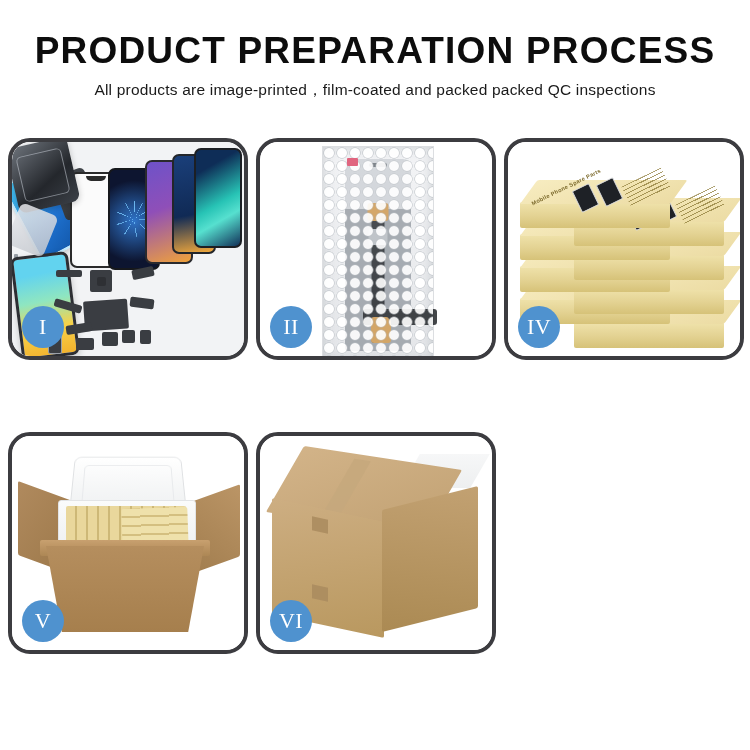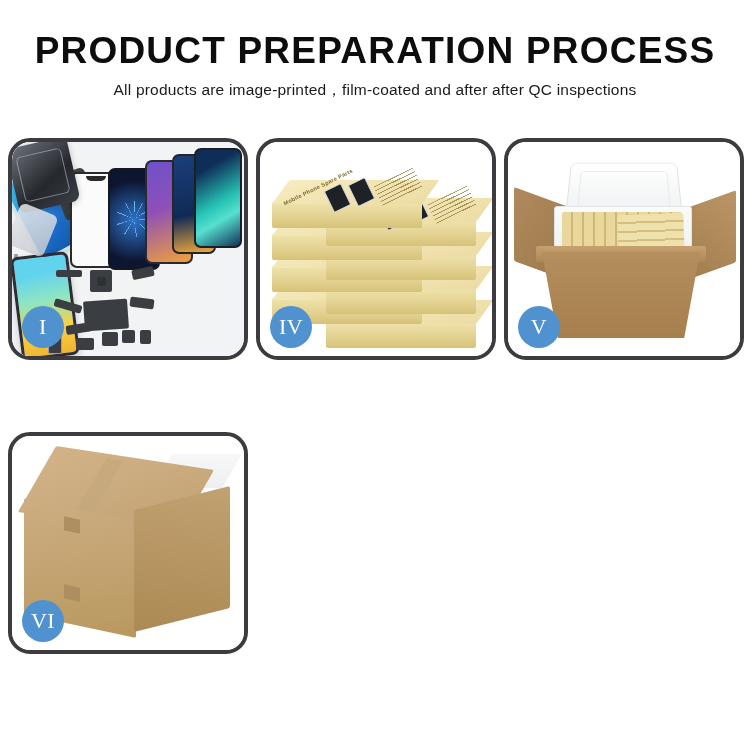--- a/index.html
+++ b/index.html
@@ -377,21 +377,21 @@
     transform:skewX(-30deg);opacity:.8;
   }
 </style>
 </head>
 <body>
 
 <div class="page">
 
   <div class="header">
     <div class="title">PRODUCT PREPARATION PROCESS</div>
-    <div class="subtitle">All products are image-printed，film-coated and after after QC inspections</div>
+    <div class="subtitle">All products are image-printed，film-coated and packed packed QC inspections</div>
   </div>
 
   <div class="grid">
 
     <div class="panel">
       <div class="panel-photo p1">
         <div class="scr s-blue"></div>
         <div class="scr s-white"></div>
         <div class="scr s-dark"></div>
         <div class="scr s-purple"></div>
@@ -410,20 +410,35 @@
         <div class="part fx6"></div>
         <div class="part fx7"></div>
         <div class="part fx8"></div>
         <div class="part fx9"></div>
         <div class="part fx10"></div>
         <div class="screwset"></div>
       </div>
       <div class="badge">I</div>
     </div>
 
+    <div class="panel">
+      <div class="panel-photo p2">
+        <div class="bag">
+          <div class="bag-inner">
+            <div class="flex-strip"></div>
+            <div class="conn-bar"></div>
+            <div class="conn-l"></div>
+            <div class="conn-r"></div>
+          </div>
+          <div class="pink-tag"></div>
+          <div class="bag-bubbles"></div>
+        </div>
+      </div>
+      <div class="badge">II</div>
+    </div>
 
 
     <div class="panel">
       <div class="panel-photo p4">
         <div class="stack">
           <div class="sbox b8">
               <div class="top"></div>
             </div>
           <div class="sbox b7">
               <div class="top"></div>

